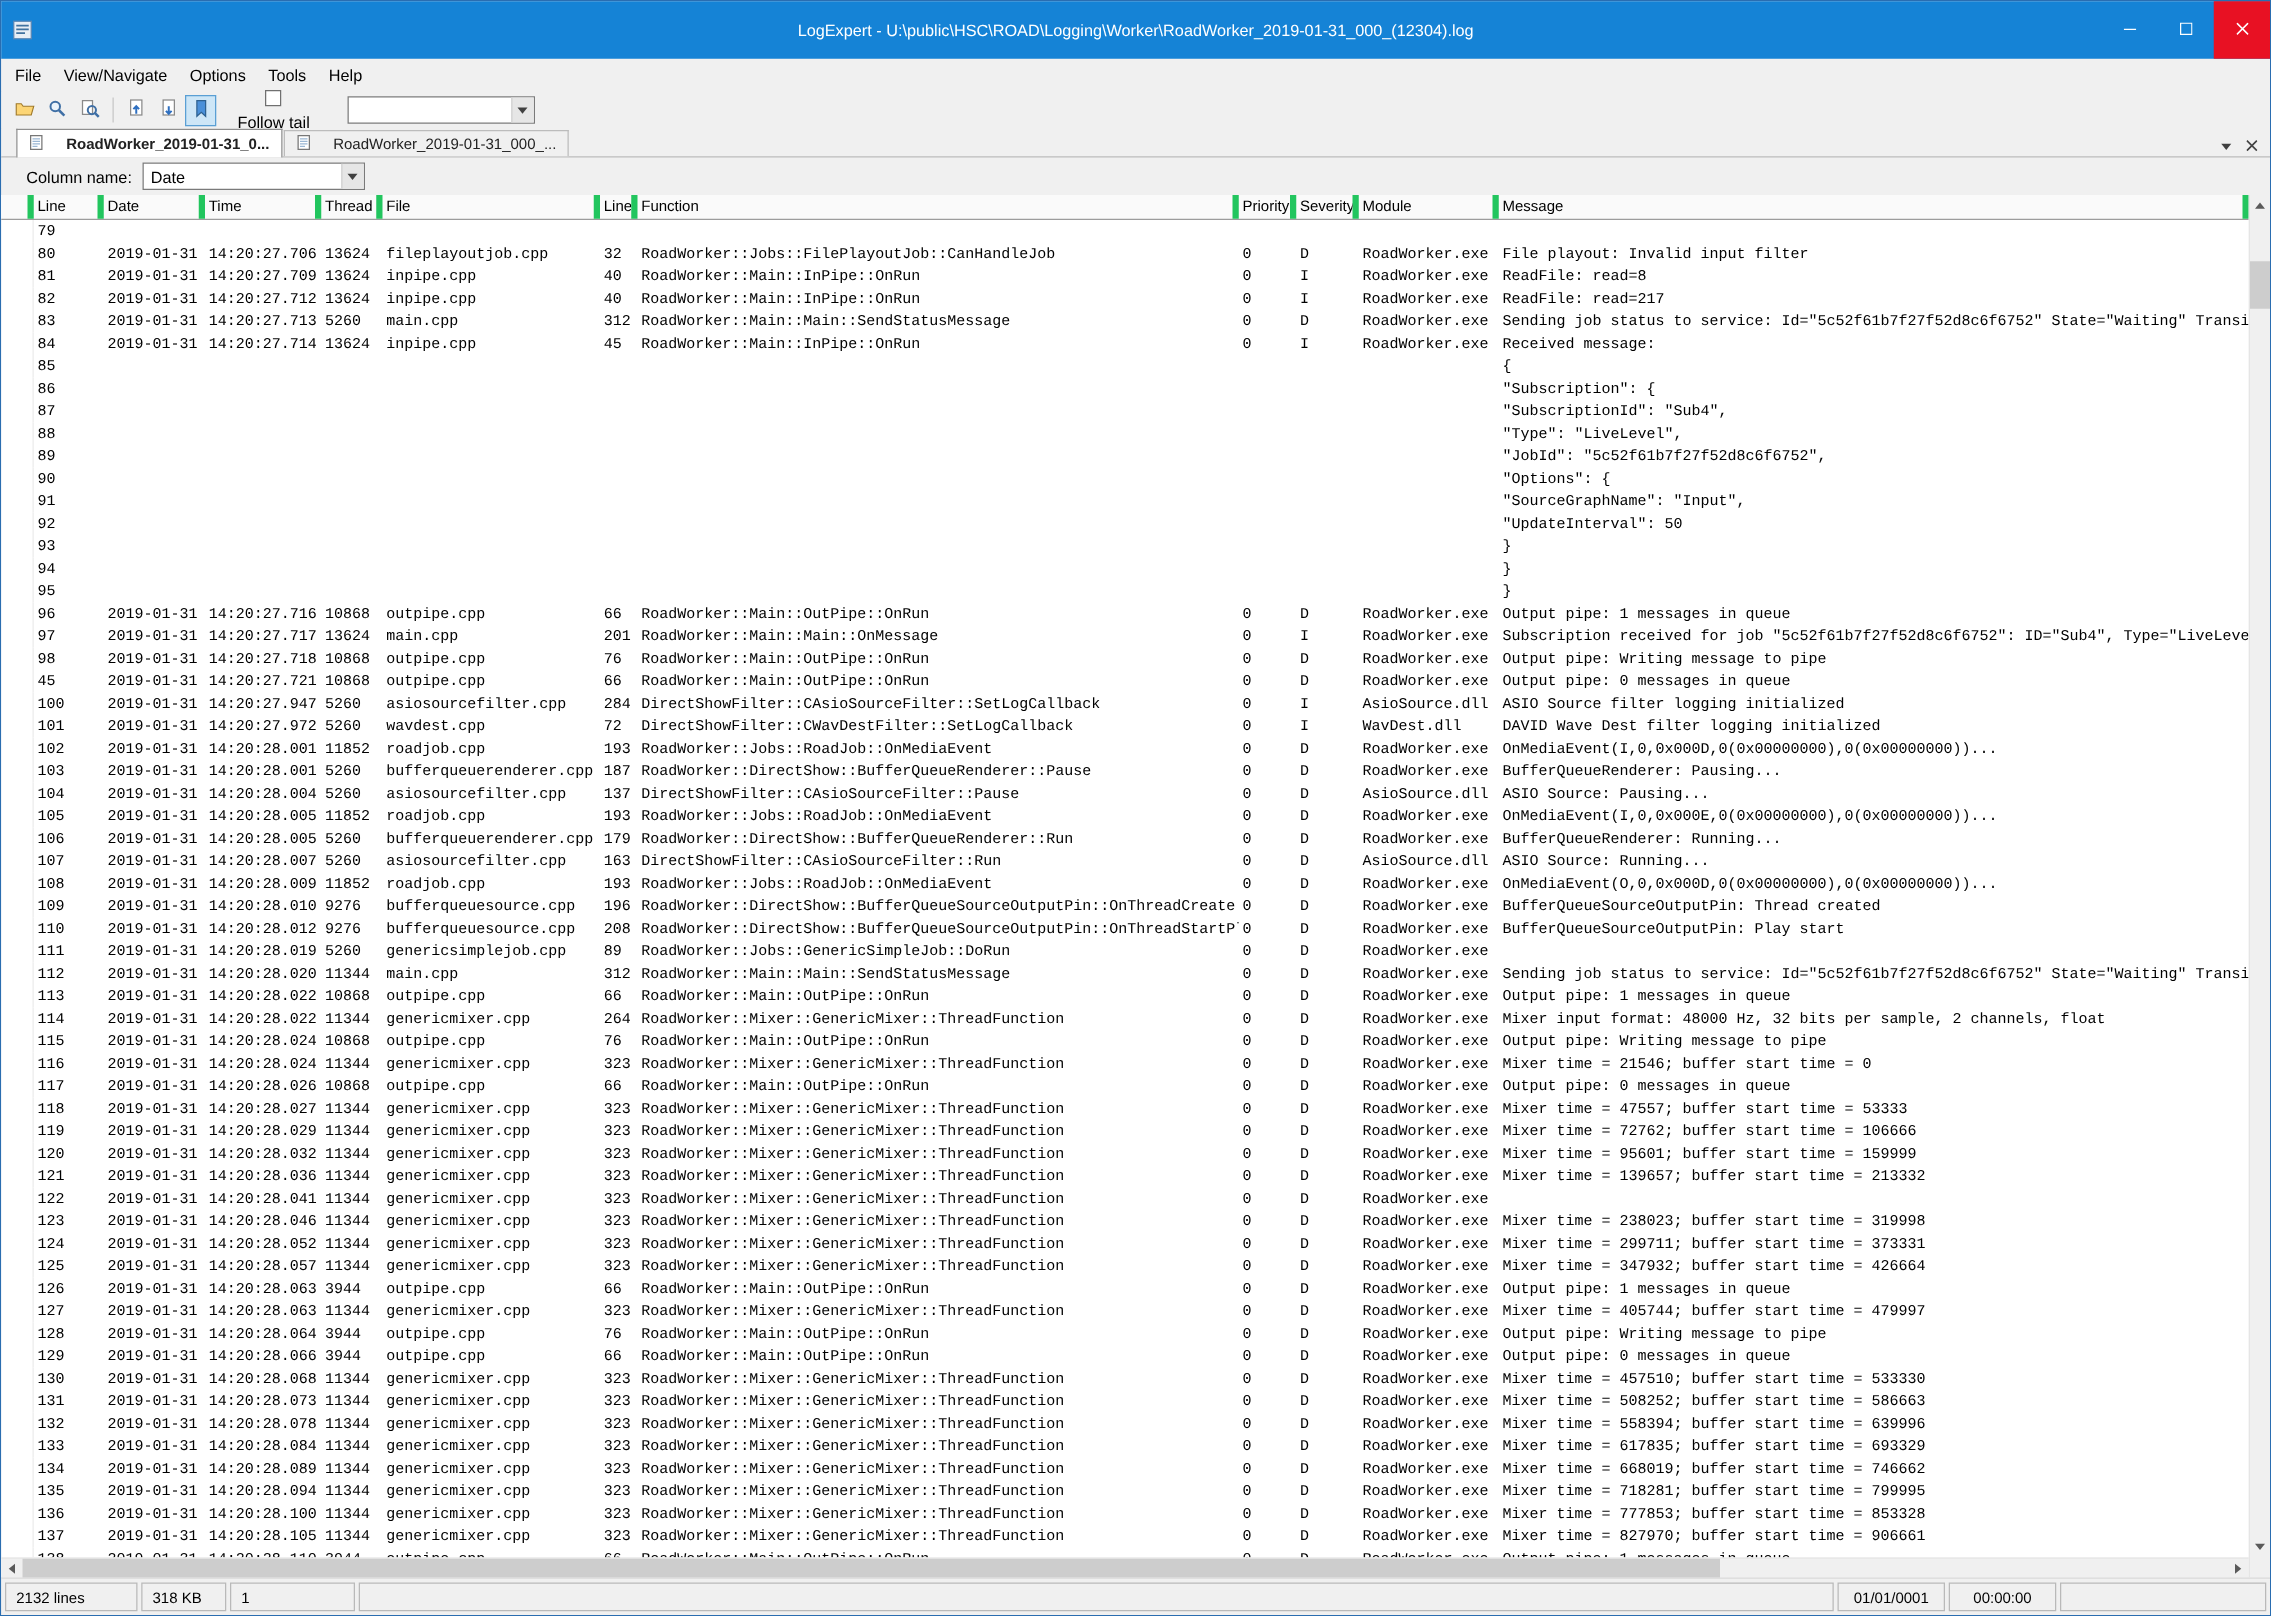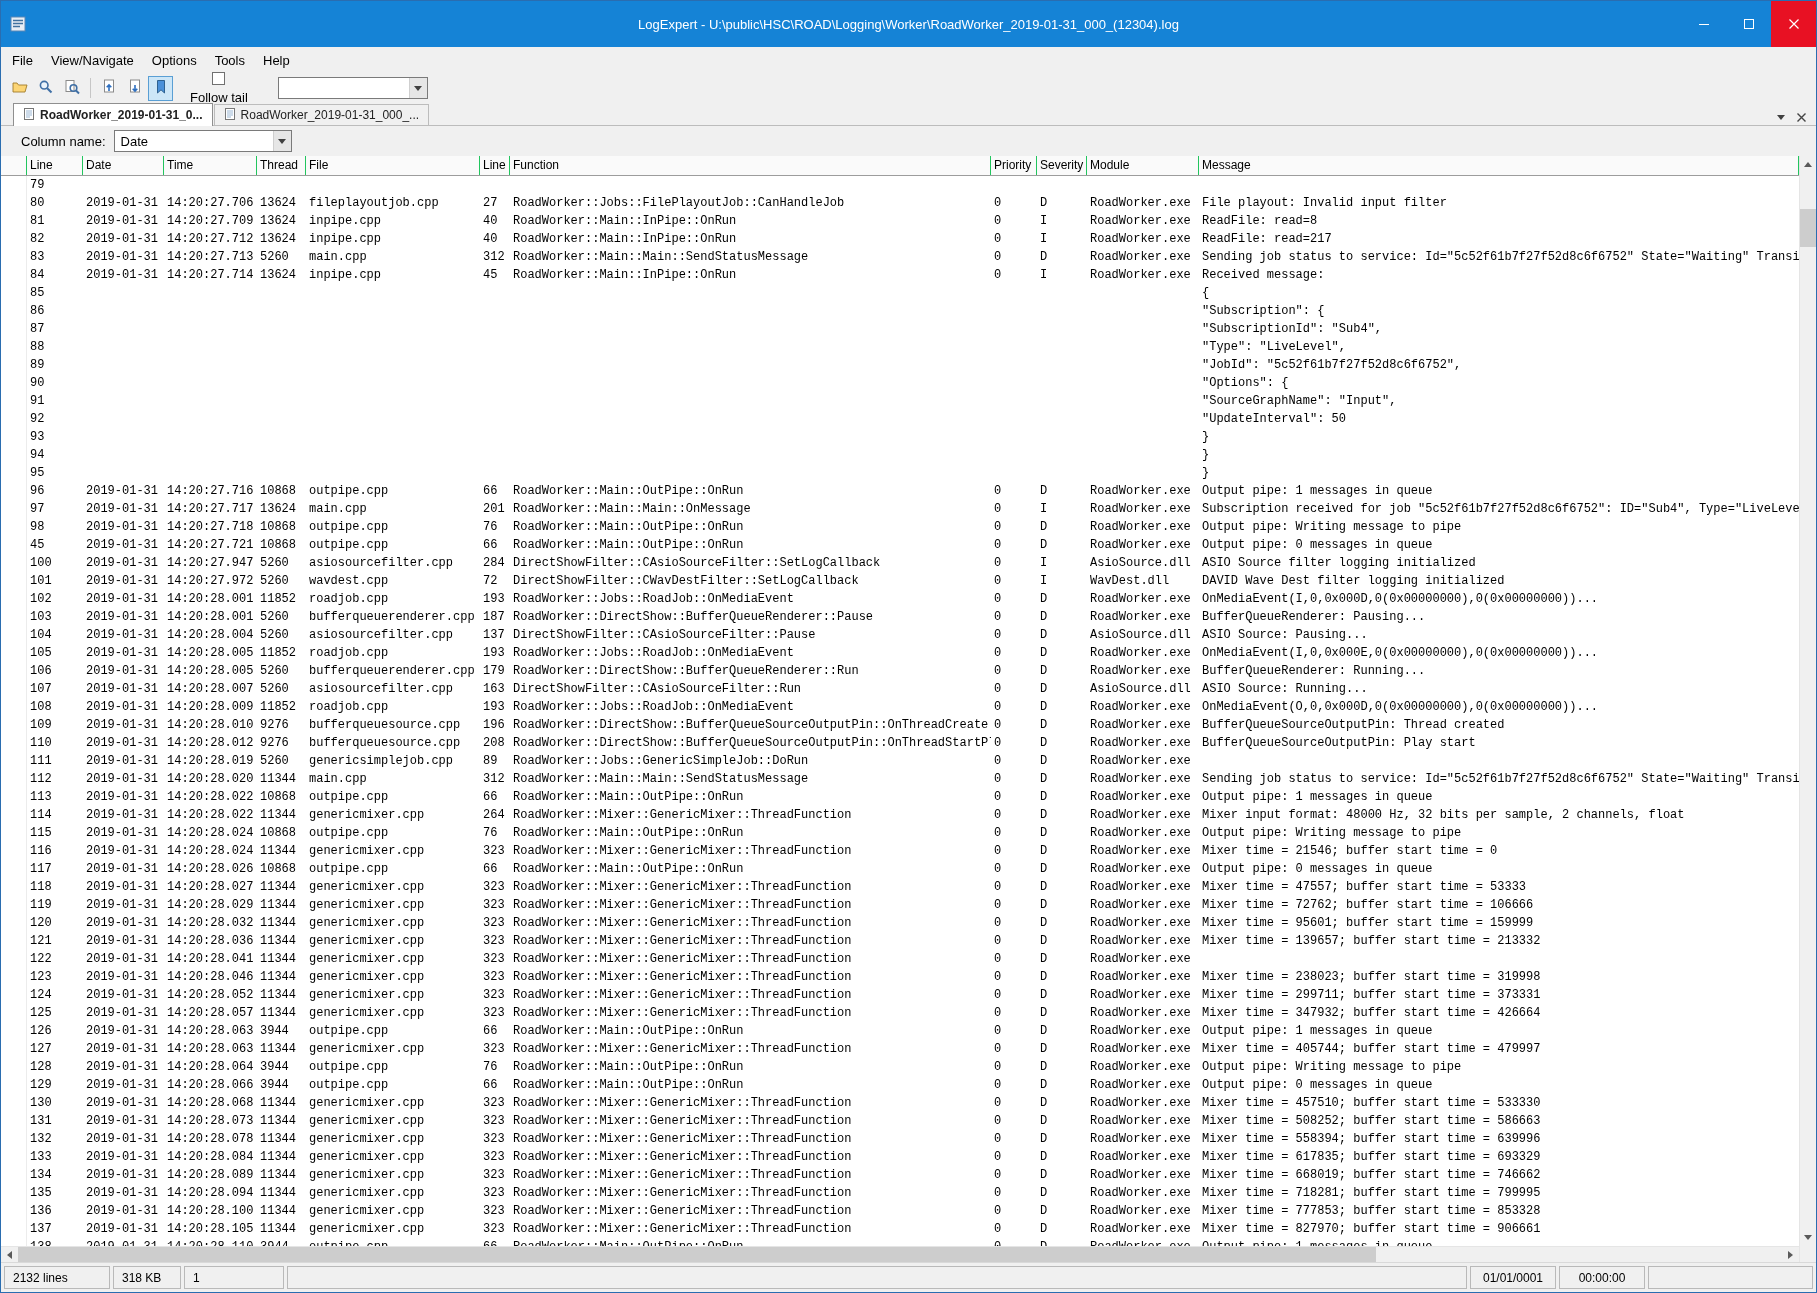--- a/index.html
+++ b/index.html
@@ -27,21 +27,21 @@
   .follow{display:flex;align-items:center;gap:5px;margin-left:16px;font-size:13px;flex-direction:column;}
   .cbbox{width:13px;height:13px;background:#fff;border:1px solid #707070;display:inline-block;}
   .combo{height:22px;background:#fff;border:1px solid #7a7a7a;display:flex;align-items:center;font-size:13px;}
   .combo .val{padding:0 6px;flex:1;overflow:hidden;white-space:nowrap;}
   .combo .drop{width:18px;height:100%;background:#e6e6e6;border-left:1px solid #cfcfcf;display:flex;align-items:center;justify-content:center;}
   .tb-combo{width:150px;margin-left:30px;}
   .arrow-down{width:0;height:0;border-left:4px solid transparent;border-right:4px solid transparent;border-top:5px solid #404040;}
 
   
   .tabbar{height:23px;background:#f0f0f0;display:flex;align-items:flex-end;padding-left:12px;position:relative;border-bottom:1px solid #bcbcbc;flex:0 0 auto;}
-  .tab{height:21px;display:flex;align-items:center;gap:5px;padding:0 9px;font-size:12px;border:1px solid #bcbcbc;border-bottom:none;background:#f0f0f0;color:#222;margin-right:1px;white-space:nowrap;}
+  .tab{height:21px;display:flex;align-items:center;gap:18px;padding:0 9px;font-size:12px;border:1px solid #bcbcbc;border-bottom:none;background:#f0f0f0;color:#222;margin-right:1px;white-space:nowrap;}
   .tab.active{background:#fff;font-weight:bold;border-color:#8f8f8f;height:23px;margin-bottom:-1px;}
   .tabbar-controls{position:absolute;right:10px;top:5px;display:flex;gap:12px;align-items:center;}
 
   
   .colbar{height:30px;background:#f0f0f0;display:flex;align-items:center;padding-left:20px;gap:8px;font-size:13px;flex:0 0 auto;}
   .col-combo{width:178px;}
 
   
   .gridarea{flex:1;display:flex;min-height:0;background:#fff;}
   .gridmain{flex:1;display:flex;flex-direction:column;min-width:0;}
@@ -53,21 +53,21 @@
   .gridrow>div:nth-child(4){width:93px;}
   .gridrow>div:nth-child(5){width:49px;}
   .gridrow>div:nth-child(6){width:174px;}
   .gridrow>div:nth-child(7){width:30px;}
   .gridrow>div:nth-child(8){width:481px;}
   .gridrow>div:nth-child(9){width:46px;}
   .gridrow>div:nth-child(10){width:50px;}
   .gridrow>div:nth-child(11){width:112px;}
   .gridrow>div:nth-child(12){flex:1 1 auto;width:auto;}
   .thead{height:20px;background:#fafafa;border-bottom:1px solid #9c9c9c;font-size:12px;flex:0 0 auto;}
-  .thead>div{line-height:19px;border-right:1px solid #22c55e;color:#000;}
+  .thead>div{line-height:19px;border-right:5px solid #22c55e;color:#000;}
   .tbody{flex:1;min-height:0;overflow:hidden;font-family:"Liberation Mono","DejaVu Sans Mono",monospace;font-size:12px;color:#000;}
   .trow{height:18px;line-height:18px;}
   .trow>div:nth-child(1){border-right:1px solid #ececec;}
 
   
   .hscroll{height:16px;background:#f0f0f0;display:flex;flex:0 0 auto;border-top:1px solid #e5e5e5;}
   .sbtn{width:17px;height:100%;display:flex;align-items:center;justify-content:center;flex:0 0 auto;}
   .htrack{flex:1;position:relative;}
   .hthumb{position:absolute;top:0;bottom:0;left:0;width:77%;background:#cdcdcd;}
   .vscroll{width:17px;background:#f0f0f0;display:flex;flex-direction:column;flex:0 0 auto;border-left:1px solid #e5e5e5;}
@@ -240,21 +240,21 @@
             <div class="cell"></div>
             <div class="cell"></div>
           </div>
           <div class="trow gridrow">
             <div class="cell"></div>
             <div class="cell">80</div>
             <div class="cell">2019-01-31</div>
             <div class="cell">14:20:27.706</div>
             <div class="cell">13624</div>
             <div class="cell">fileplayoutjob.cpp</div>
-            <div class="cell">27</div>
+            <div class="cell">32</div>
             <div class="cell">RoadWorker::Jobs::FilePlayoutJob::CanHandleJob</div>
             <div class="cell">0</div>
             <div class="cell">D</div>
             <div class="cell">RoadWorker.exe</div>
             <div class="cell">File playout: Invalid input filter</div>
           </div>
           <div class="trow gridrow">
             <div class="cell"></div>
             <div class="cell">81</div>
             <div class="cell">2019-01-31</div>

